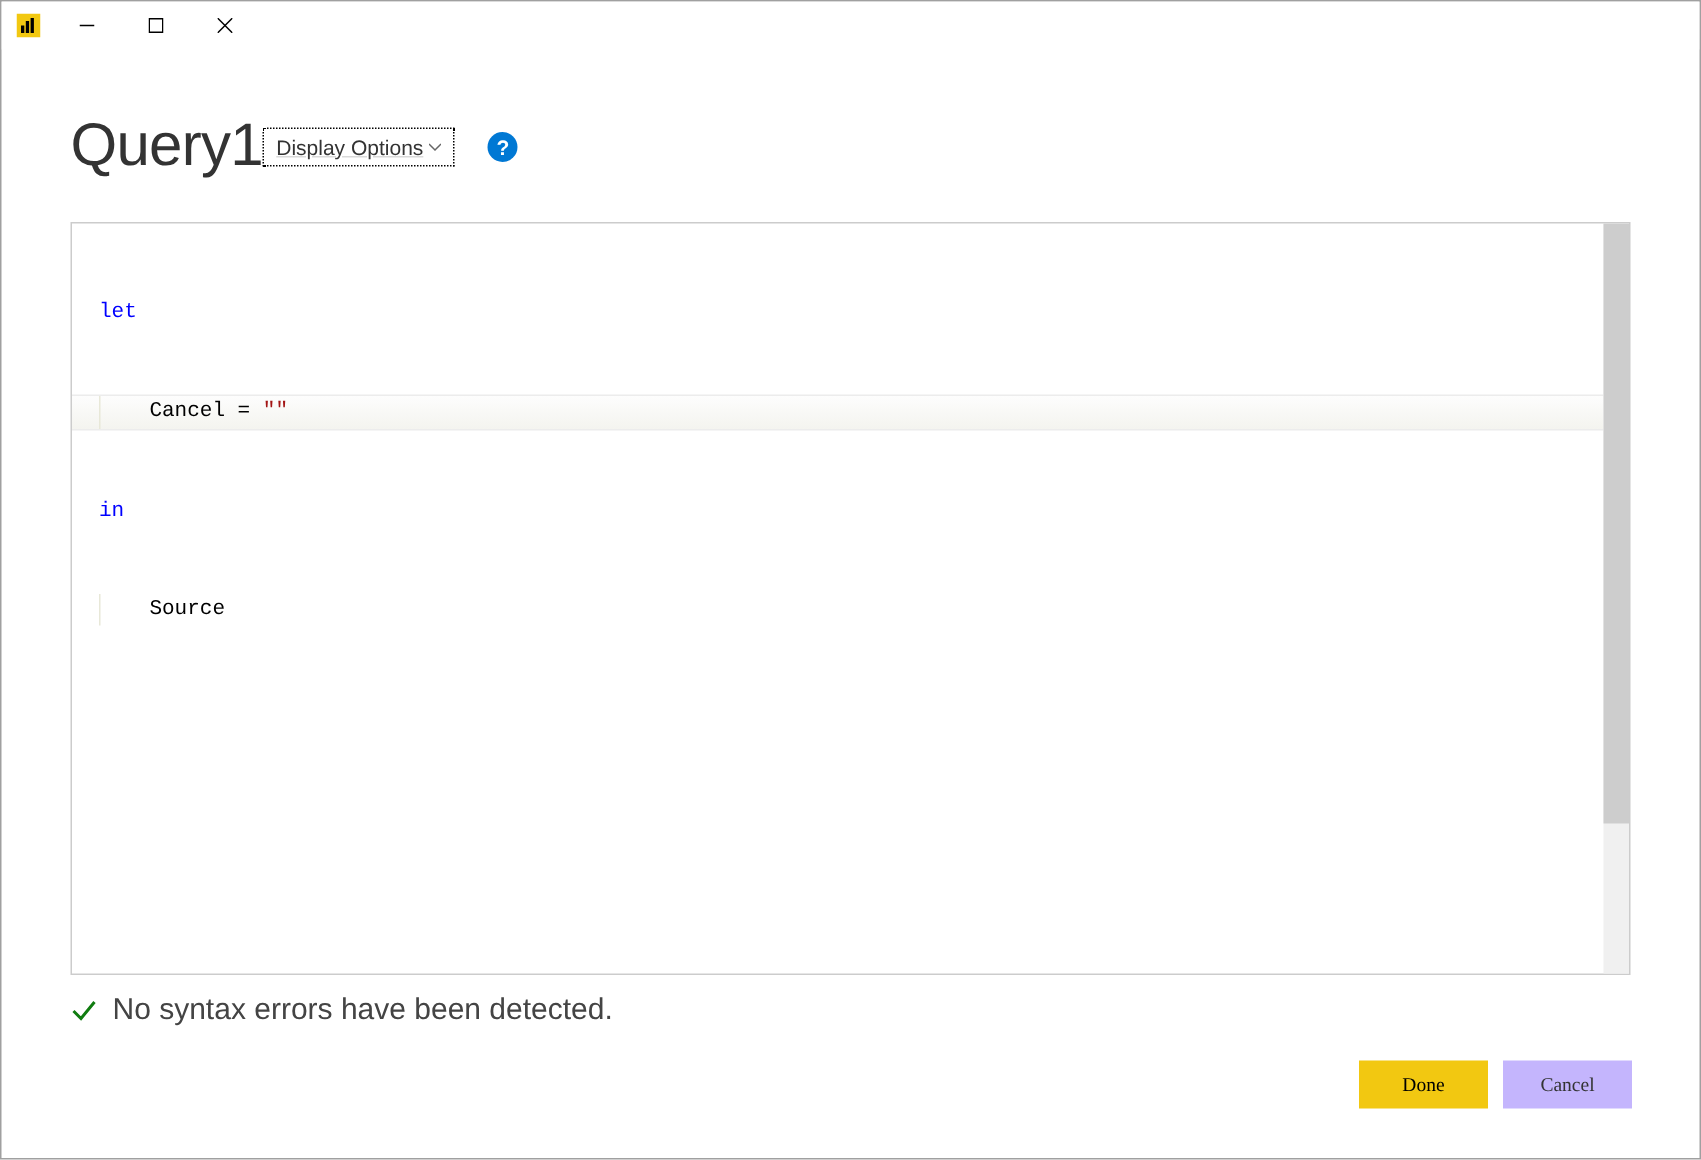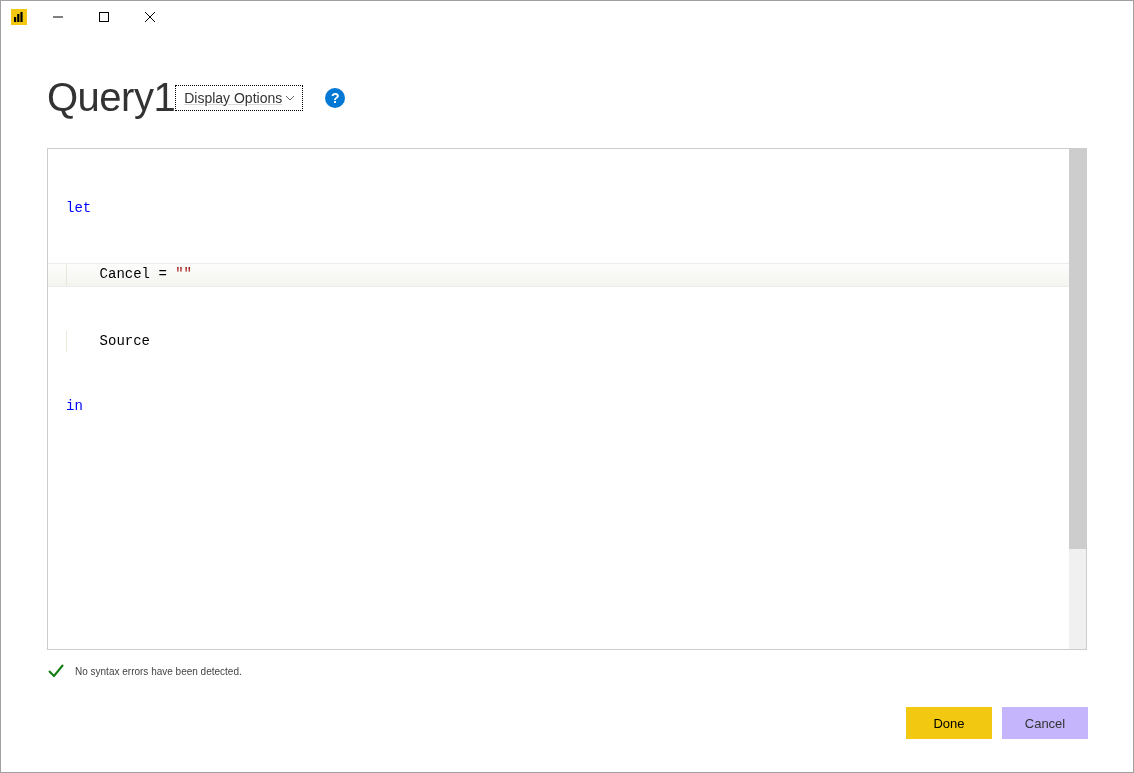--- a/index.html
+++ b/index.html
@@ -153,42 +153,42 @@
       right: 0;
       top: 0;
       height: 400px;
       background: #cdcdcd;
     }
     .status-row {
       display: flex;
       align-items: center;
       gap: 10px;
       margin-top: 12px;
-      font-size: 10px;
+      font-size: 20px;
       color: #444;
     }
     .check-icon {
       width: 18px;
       height: 18px;
       flex-shrink: 0;
     }
     .footer-buttons {
       position: absolute;
       bottom: 34px;
       right: 46px;
       display: flex;
       gap: 10px;
     }
     .btn {
       min-width: 86px;
       height: 32px;
       font-size: 13px;
       border: none;
       cursor: pointer;
-      font-family: Liberation Sans, sans-serif;
+      font-family: Liberation Serif, serif;
     }
     .btn-done {
       background: #f2c811;
       color: #000;
     }
     .btn-cancel {
       background: #c4b5fd;
       color: #333;
     }
   </style>
@@ -237,22 +237,22 @@
         </span>
       </div>
       <div class="help-icon">?</div>
     </div>
   </div>
 
   <div class="editor-frame">
     <div class="editor-area">
       <div class="code-line"><span class="kw">let</span></div>
       <div class="code-line highlighted"><span class="indent-guide" style="left:18px;"></span><span>    Cancel = </span><span class="str">""</span></div>
+      <div class="code-line"><span class="kw">in</span></div>
       <div class="code-line"><span class="indent-guide" style="left:0px;"></span><span>    Source</span></div>
-      <div class="code-line"><span class="kw">in</span></div>
     </div>
     <div class="scrollbar-track">
       <div class="scrollbar-thumb"></div>
     </div>
   </div>
 
   <div class="status-row">
     <span class="check-icon">
       <svg viewBox="0 0 18 18">
         <path d="M2 9 L7 14 L16 3" fill="none" stroke="#107c10" stroke-width="2"></path>

